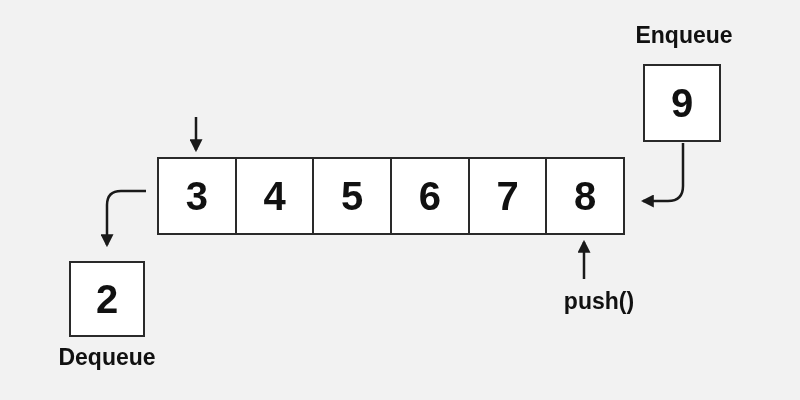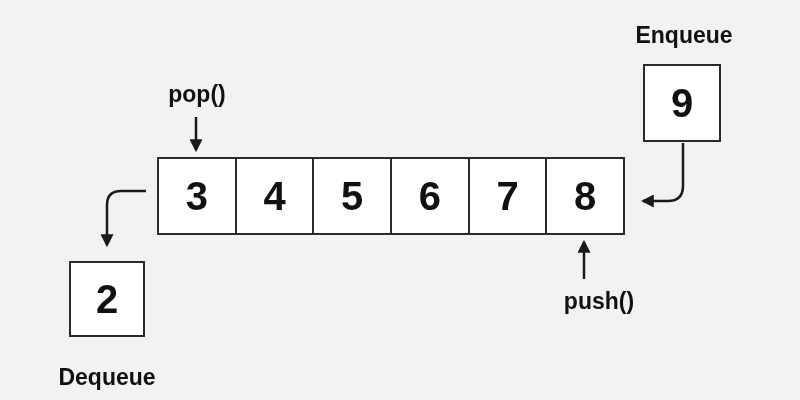--- a/index.html
+++ b/index.html
@@ -47,37 +47,36 @@
   .box-enqueue { left: 643px; top: 64px; }
   .box-dequeue { left: 69px; top: 261px; width: 76px; height: 76px; }
   .label {
     position: absolute;
     transform: translateX(-50%);
     font-size: 23px;
     font-weight: 600;
     white-space: nowrap;
   }
   .label-enqueue { left: 684px; top: 22px; }
-  .label-dequeue { left: 107px; top: 364px; }
+  .label-dequeue { left: 107px; top: 344px; }
   .label-pop  { left: 197px; top: 81px; }
   .label-push { left: 599px; top: 288px; }
   .arrows {
     position: absolute;
     left: 0; top: 0;
     width: 800px; height: 400px;
     pointer-events: none;
   }
 </style>
 </head>
 <body>
 
 <div class="stage">
 
   <div class="label label-enqueue">Enqueue</div>
-  <div class="label label-pop">pop()</div>
   <div class="label label-push">push()</div>
   <div class="label label-dequeue">Dequeue</div>
 
   <div class="value-box box-enqueue">
     <span>9</span>
   </div>
 
   <div class="value-box box-dequeue">
     <span>2</span>
   </div>

